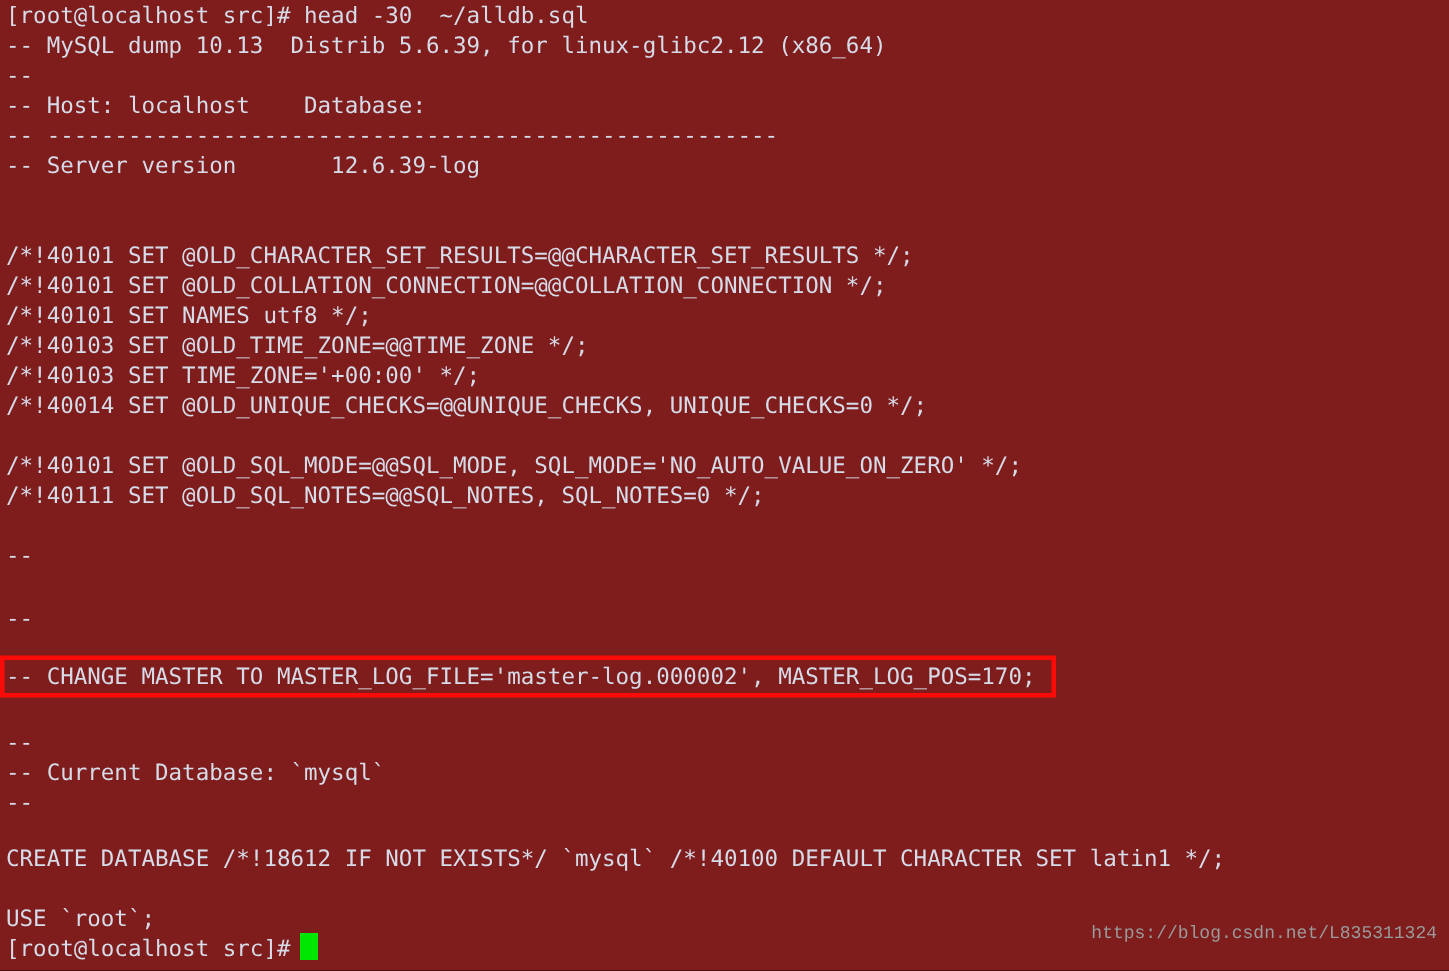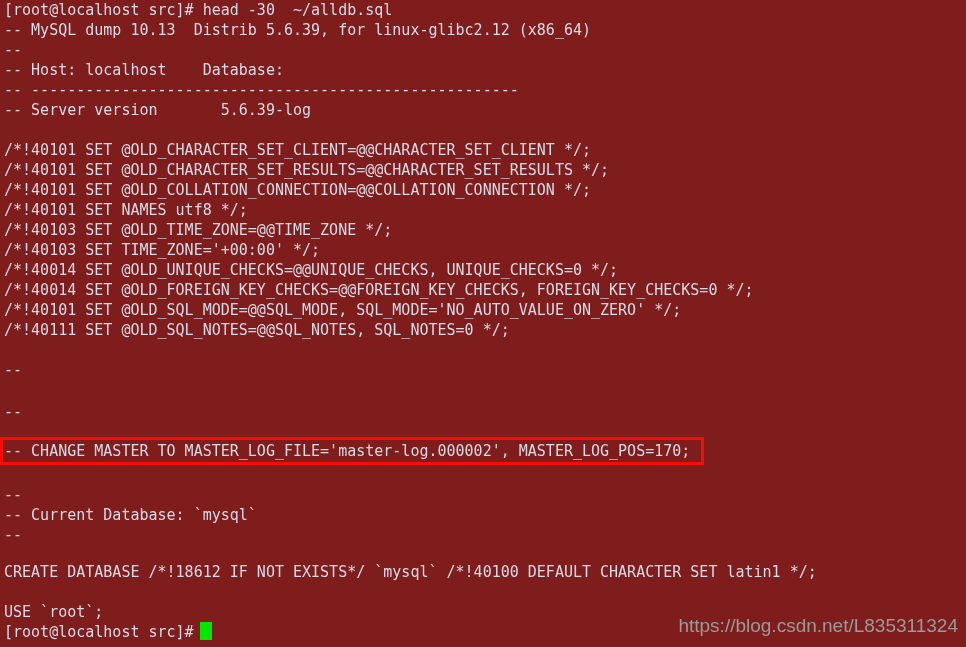--- a/index.html
+++ b/index.html
@@ -62,47 +62,45 @@
     top: 622px;
     width: 12px;
     height: 18px;
     background: #00e802;
   }
 
   #watermark {
     position: absolute;
     right: 8px;
     top: 615px;
-    font-family: Liberation Sans, sans-serif;
-    font-size: 19px;
+    font-family: Liberation Mono, monospace;
+    font-size: 12px;
     color: #9a9a9a;
     white-space: pre;
     letter-spacing: 0px;
   }
 </style>
 </head>
 <body>
 
 <div id="terminal">
 
   <div class="term-line" style="top:0px">[root@localhost src]# head -30  ~/alldb.sql</div>
   <div class="term-line" style="top:20px">-- MySQL dump 10.13  Distrib 5.6.39, for linux-glibc2.12 (x86_64)</div>
   <div class="term-line" style="top:40px">--</div>
   <div class="term-line" style="top:60px">-- Host: localhost    Database: </div>
   <div class="term-line" style="top:80px">-- ------------------------------------------------------</div>
-  <div class="term-line" style="top:100px">-- Server version       5.6.39-log</div>
+  <div class="term-line" style="top:100px">-- Server version       12.6.39-log</div>
   <div class="term-line blank" style="top:120px"></div>
-  <div class="term-line" style="top:140px">/*!40101 SET @OLD_CHARACTER_SET_CLIENT=@@CHARACTER_SET_CLIENT */;</div>
   <div class="term-line" style="top:160px">/*!40101 SET @OLD_CHARACTER_SET_RESULTS=@@CHARACTER_SET_RESULTS */;</div>
   <div class="term-line" style="top:180px">/*!40101 SET @OLD_COLLATION_CONNECTION=@@COLLATION_CONNECTION */;</div>
   <div class="term-line" style="top:200px">/*!40101 SET NAMES utf8 */;</div>
   <div class="term-line" style="top:220px">/*!40103 SET @OLD_TIME_ZONE=@@TIME_ZONE */;</div>
   <div class="term-line" style="top:240px">/*!40103 SET TIME_ZONE='+00:00' */;</div>
   <div class="term-line" style="top:260px">/*!40014 SET @OLD_UNIQUE_CHECKS=@@UNIQUE_CHECKS, UNIQUE_CHECKS=0 */;</div>
-  <div class="term-line" style="top:280px">/*!40014 SET @OLD_FOREIGN_KEY_CHECKS=@@FOREIGN_KEY_CHECKS, FOREIGN_KEY_CHECKS=0 */;</div>
   <div class="term-line" style="top:300px">/*!40101 SET @OLD_SQL_MODE=@@SQL_MODE, SQL_MODE='NO_AUTO_VALUE_ON_ZERO' */;</div>
   <div class="term-line" style="top:320px">/*!40111 SET @OLD_SQL_NOTES=@@SQL_NOTES, SQL_NOTES=0 */;</div>
   <div class="term-line blank" style="top:340px"></div>
   <div class="term-line" style="top:360px">--</div>
   <div class="term-line" style="top:402px">--</div>
   <div class="term-line blank" style="top:420px"></div>
   <div class="term-line" style="top:441px">-- CHANGE MASTER TO MASTER_LOG_FILE='master-log.000002', MASTER_LOG_POS=170;</div>
   <div class="term-line blank" style="top:465px"></div>
   <div class="term-line" style="top:485px">--</div>
   <div class="term-line" style="top:505px">-- Current Database: `mysql`</div>

